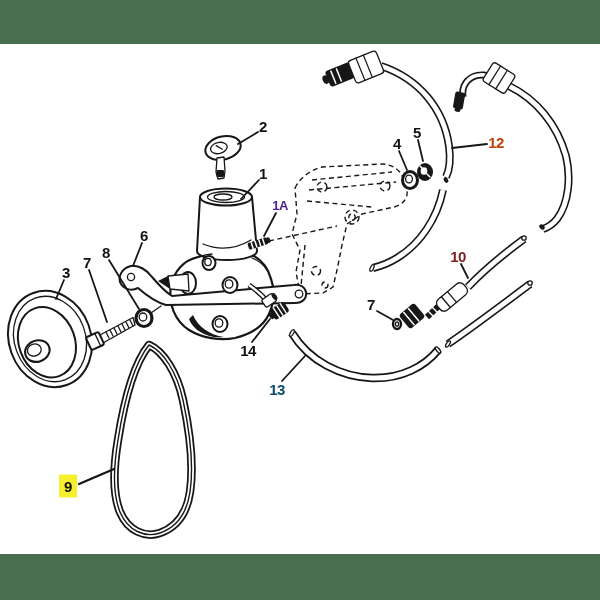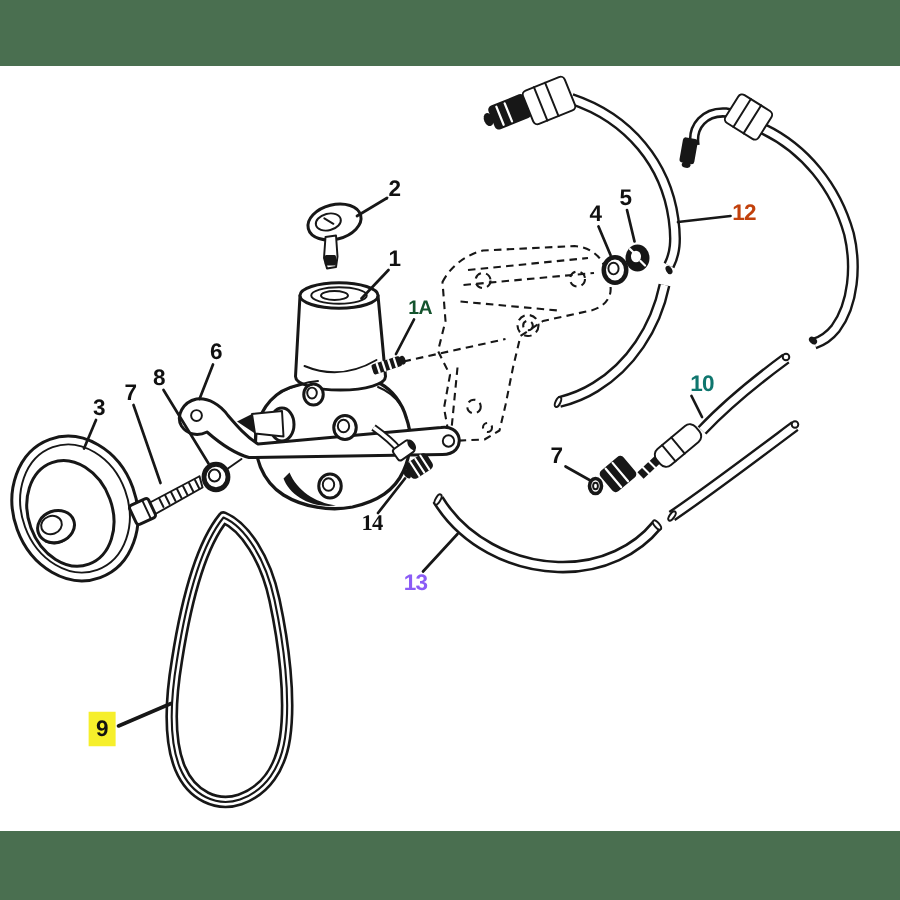--- a/index.html
+++ b/index.html
@@ -256,27 +256,27 @@
     <line x1="109" y1="260" x2="139" y2="309" stroke="#171717" stroke-width="1.8" stroke-linecap="round" data-name="leader-line-8"></line>
     <line x1="79" y1="484" x2="114" y2="469" stroke="#171717" stroke-width="2.4" stroke-linecap="round" data-name="leader-line-9"></line>
     <line x1="461" y1="264" x2="468" y2="278" stroke="#171717" stroke-width="1.8" stroke-linecap="round" data-name="leader-line-10"></line>
     <line x1="377" y1="311" x2="393" y2="320" stroke="#171717" stroke-width="1.8" stroke-linecap="round" data-name="leader-line-11"></line>
     <line x1="487" y1="144" x2="452" y2="148" stroke="#171717" stroke-width="1.8" stroke-linecap="round" data-name="leader-line-12"></line>
     <line x1="282" y1="381" x2="305" y2="356" stroke="#171717" stroke-width="1.8" stroke-linecap="round" data-name="leader-line-13"></line>
     <line x1="252" y1="342" x2="270" y2="319" stroke="#171717" stroke-width="1.8" stroke-linecap="round" data-name="leader-line-14"></line>
   </svg>
 <div id="callout-layer" data-name="callout-layer">
     <div class="callout" data-name="callout-1" style="left: 263px; top: 173px; color: rgb(17, 17, 17);">1</div>
-    <div class="callout" data-name="callout-1A" style="left: 280px; top: 205px; color: #14532d;">1A</div>
+    <div class="callout" data-name="callout-1A" style="left: 280px; top: 205px; color: #4c1d95;">1A</div>
     <div class="callout" data-name="callout-2" style="left: 263px; top: 126px; color: rgb(17, 17, 17);">2</div>
     <div class="callout" data-name="callout-3" style="left: 66px; top: 272px; color: rgb(17, 17, 17);">3</div>
     <div class="callout" data-name="callout-4" style="left: 397px; top: 143px; color: rgb(17, 17, 17);">4</div>
     <div class="callout" data-name="callout-5" style="left: 417px; top: 132px; color: rgb(17, 17, 17);">5</div>
     <div class="callout" data-name="callout-6" style="left: 144px; top: 235px; color: rgb(17, 17, 17);">6</div>
     <div class="callout" data-name="callout-7" style="left: 87px; top: 262px; color: rgb(17, 17, 17);">7</div>
     <div class="callout" data-name="callout-8" style="left: 106px; top: 252px; color: rgb(17, 17, 17);">8</div>
     <div class="callout hl" data-name="callout-9" style="left: 68px; top: 486px; color: rgb(17, 17, 17); background: rgb(246, 239, 43);">9</div>
-    <div class="callout" data-name="callout-10" style="left: 468px; top: 256px; color: #0f766e; text-align: right;">10</div>
+    <div class="callout" data-name="callout-10" style="left: 458px; top: 256px; color: #7f1d1d; text-align: right;">10</div>
     <div class="callout" data-name="callout-11" style="left: 371px; top: 304px; color: rgb(17, 17, 17);">7</div>
     <div class="callout" data-name="callout-12" style="left: 496px; top: 142px; color: #c2410c;">12</div>
-    <div class="callout" data-name="callout-13" style="left: 277px; top: 389px; color: #8b5cf6;">13</div>
-    <div class="callout" data-name="callout-14" style="left: 248px; top: 350px; color: rgb(17, 17, 17); font-family: Liberation Serif, serif;">14</div>
+    <div class="callout" data-name="callout-13" style="left: 277px; top: 389px; color: #0c4a6e;">13</div>
+    <div class="callout" data-name="callout-14" style="left: 248px; top: 350px; color: rgb(17, 17, 17);">14</div>
   </div>
 
 </body></html>

